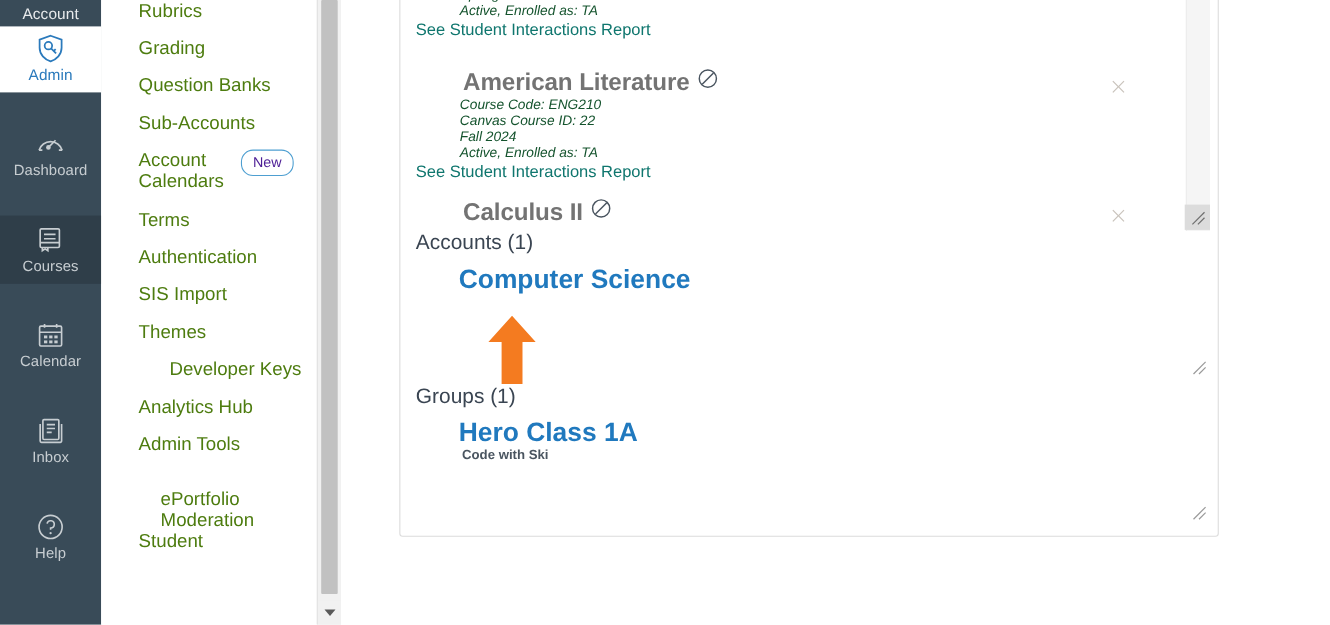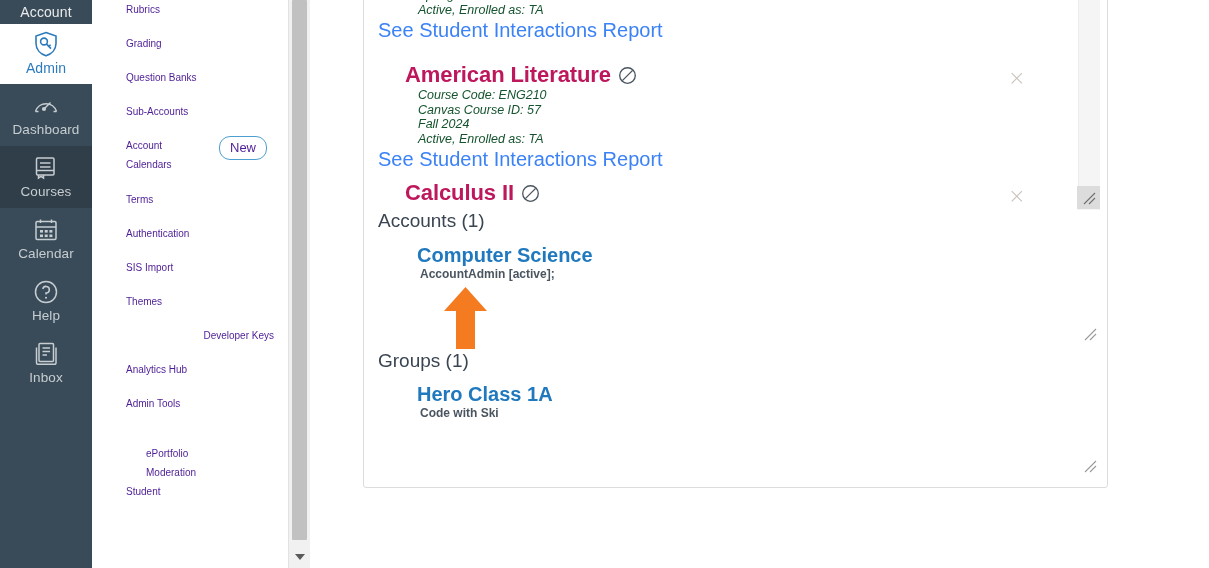--- a/index.html
+++ b/index.html
@@ -57,34 +57,34 @@
   #gnav-admin {
     background: #ffffff;
     height: 60px;
     padding-top: 6px;
   }
   #gnav-admin .gnav-label { color: #2B7ABC; font-size: 14px; }
   #gnav-admin .gnav-icon svg { stroke: #2B7ABC; }
 
   #gnav-courses { background: #2F3E49; }
 
-  .gnav-block { height: 62px; padding-top: 8px; }
+  .gnav-block { height: 62px; padding-top: 8px; margin-top: 25px; }
   .gnav-block .gnav-label { font-size: 13.5px; }
 
   
   #context-nav {
     position: absolute; left: 92px; top: 0;
     width: 192px; height: 568px;
     background: #ffffff;
     overflow: hidden;
   }
   .cnav-link {
     display: block;
-    color: #4c1d95;
-    font-size: 10px;
+    color: #4d7c0f;
+    font-size: 17px;
     line-height: 19px;
     text-decoration: none;
     padding: 0 10px 0 34px;
     font-weight: 400;
   }
   .cnav-row {
     position: absolute;
     left: 0; width: 192px;
   }
   .pill-new {
@@ -152,38 +152,39 @@
   #enrollments-list {
     position: absolute;
     left: 0; top: 0;
     width: 700px;
   }
 
   .course-entry { position: relative; padding-left: 40px; }
   .course-title {
     font-size: 22px;
     font-weight: 700;
-    color: #be185d;
+    color: #737373;
     line-height: 26px;
-    display: flex; align-items: center; gap: 7px;
+    display: flex; gap: 7px;
     letter-spacing: -.1px;
+    margin-left: 16px;
   }
   .no-entry-icon { display: inline-block; width: 19px; height: 19px; }
   .no-entry-icon svg { display:block; width:19px; height:19px; }
   .course-meta {
     font-size: 12.5px;
     font-style: italic;
     color: #14532d;
     line-height: 14.5px;
     padding-left: 13px;
   }
   .interactions-link {
     display: block;
-    font-size: 20px;
-    color: #3b82f6;
+    font-size: 15px;
+    color: #0f766e;
     text-decoration: none;
     margin-top: 2px;
   }
   .close-x {
     position: absolute;
     color: #C9C3BC;
     font-size: 21px;
     line-height: 21px;
     font-weight: 300;
     cursor: pointer;
@@ -208,21 +209,21 @@
   #enroll-grip svg { margin: 4px 0 0 4px; }
 
   
   .section-head {
     font-size: 19px;
     color: #3A4552;
     line-height: 24px;
     font-weight: 400;
   }
   .assoc-title {
-    font-size: 20px;
+    font-size: 24px;
     font-weight: 700;
     color: #2079BE;
     line-height: 24px;
     text-decoration: none;
     display: inline-block;
   }
   .assoc-sub {
     font-size: 12px;
     color: #4A5560;
     font-weight: 700;
@@ -299,42 +300,42 @@
           <rect x="12.7" y="14" width="3" height="2.6" fill="#C7CDD1" stroke="none"></rect>
           <rect x="17.4" y="14" width="3" height="2.6" fill="#C7CDD1" stroke="none"></rect>
           <rect x="8" y="18.5" width="3" height="2.6" fill="#C7CDD1" stroke="none"></rect>
           <rect x="12.7" y="18.5" width="3" height="2.6" fill="#C7CDD1" stroke="none"></rect>
           <rect x="17.4" y="18.5" width="3" height="2.6" fill="#C7CDD1" stroke="none"></rect>
         </svg>
       </span>
       <span class="gnav-label">Calendar</span>
     </div>
 
-    <div class="gnav-item gnav-block" id="gnav-help">
-      <span class="gnav-icon">
-        <svg viewBox="0 0 28 28" fill="none" stroke="#C7CDD1" stroke-width="1.5">
-          <circle cx="14" cy="14" r="10.5"></circle>
-          <path d="M10.8 11 A3.3 3.3 0 1 1 14 15 V16.6"></path>
-          <circle cx="14" cy="19.7" r="1.05" fill="#C7CDD1" stroke="none"></circle>
-        </svg>
-      </span>
-      <span class="gnav-label">Help</span>
-    </div>
-
     <div class="gnav-item gnav-block" id="gnav-inbox">
       <span class="gnav-icon">
         <svg viewBox="0 0 28 28" fill="none" stroke="#C7CDD1" stroke-width="1.5">
           <rect x="7" y="3.5" width="14.5" height="18" rx="1"></rect>
           <path d="M10.5 8 H18"></path>
           <path d="M10.5 11.5 H18"></path>
           <path d="M10.5 15 H15"></path>
           <path d="M4.5 7.5 V23 A1.2 1.2 0 0 0 5.7 24.2 H22.8 A1.2 1.2 0 0 0 24 23 V7.5"></path>
         </svg>
       </span>
       <span class="gnav-label">Inbox</span>
+    </div>
+
+    <div class="gnav-item gnav-block" id="gnav-help">
+      <span class="gnav-icon">
+        <svg viewBox="0 0 28 28" fill="none" stroke="#C7CDD1" stroke-width="1.5">
+          <circle cx="14" cy="14" r="10.5"></circle>
+          <path d="M10.8 11 A3.3 3.3 0 1 1 14 15 V16.6"></path>
+          <circle cx="14" cy="19.7" r="1.05" fill="#C7CDD1" stroke="none"></circle>
+        </svg>
+      </span>
+      <span class="gnav-label">Help</span>
     </div>
   </nav>
 
   <nav id="context-nav">
     <div class="cnav-row" style="top:0px;">
         <a class="cnav-link" href="#">Rubrics</a>
       </div>
     <div class="cnav-row" style="top:34px;">
         <a class="cnav-link" href="#">Grading</a>
       </div>
@@ -408,21 +409,21 @@
               <div class="course-title">
                 <span>American Literature</span>
                 <span class="no-entry-icon">
                   <svg viewBox="0 0 20 20" fill="none" stroke="#4A5560" stroke-width="1.4">
                     <circle cx="10" cy="10" r="8.2"></circle>
                     <path d="M4.6 15.4 L15.4 4.6"></path>
                   </svg>
                 </span>
               </div>
               <div class="course-meta">Course Code: ENG210</div>
-              <div class="course-meta">Canvas Course ID: 57</div>
+              <div class="course-meta">Canvas Course ID: 22</div>
               <div class="course-meta">Fall 2024</div>
               <div class="course-meta">Active, Enrolled as: TA</div>
               <a class="interactions-link" href="#" style="padding-left:0; margin-left:-27px;">See Student Interactions Report</a>
               <span class="close-x" style="left:643px; top:6px;">×</span>
             </div>
 
             <div class="course-entry" style="position:absolute; top:388px; left:0; width:700px;">
               <div class="course-title">
                 <span>Calculus II</span>
                 <span class="no-entry-icon">
@@ -445,21 +446,20 @@
           <svg width="15" height="15" viewBox="0 0 15 15" stroke="#6F6F6F" stroke-width="1.1">
             <path d="M14 3 L3 14"></path>
             <path d="M14 8 L8 14"></path>
           </svg>
         </div>
 
         <div style="position:absolute; left:14px; top:418px; width:720px;">
           <div class="section-head">Accounts (1)</div>
           <div style="padding-left:39px; margin-top:10px;">
             <a class="assoc-title" href="#">Computer Science</a>
-            <div class="assoc-sub">AccountAdmin [active];</div>
           </div>
         </div>
 
         <div class="grip" style="left:718px; top:535px;">
           <svg width="15" height="15" viewBox="0 0 15 15" stroke="#9A9A9A" stroke-width="1.1">
             <path d="M14 3 L3 14"></path>
             <path d="M14 8 L8 14"></path>
           </svg>
         </div>
 

